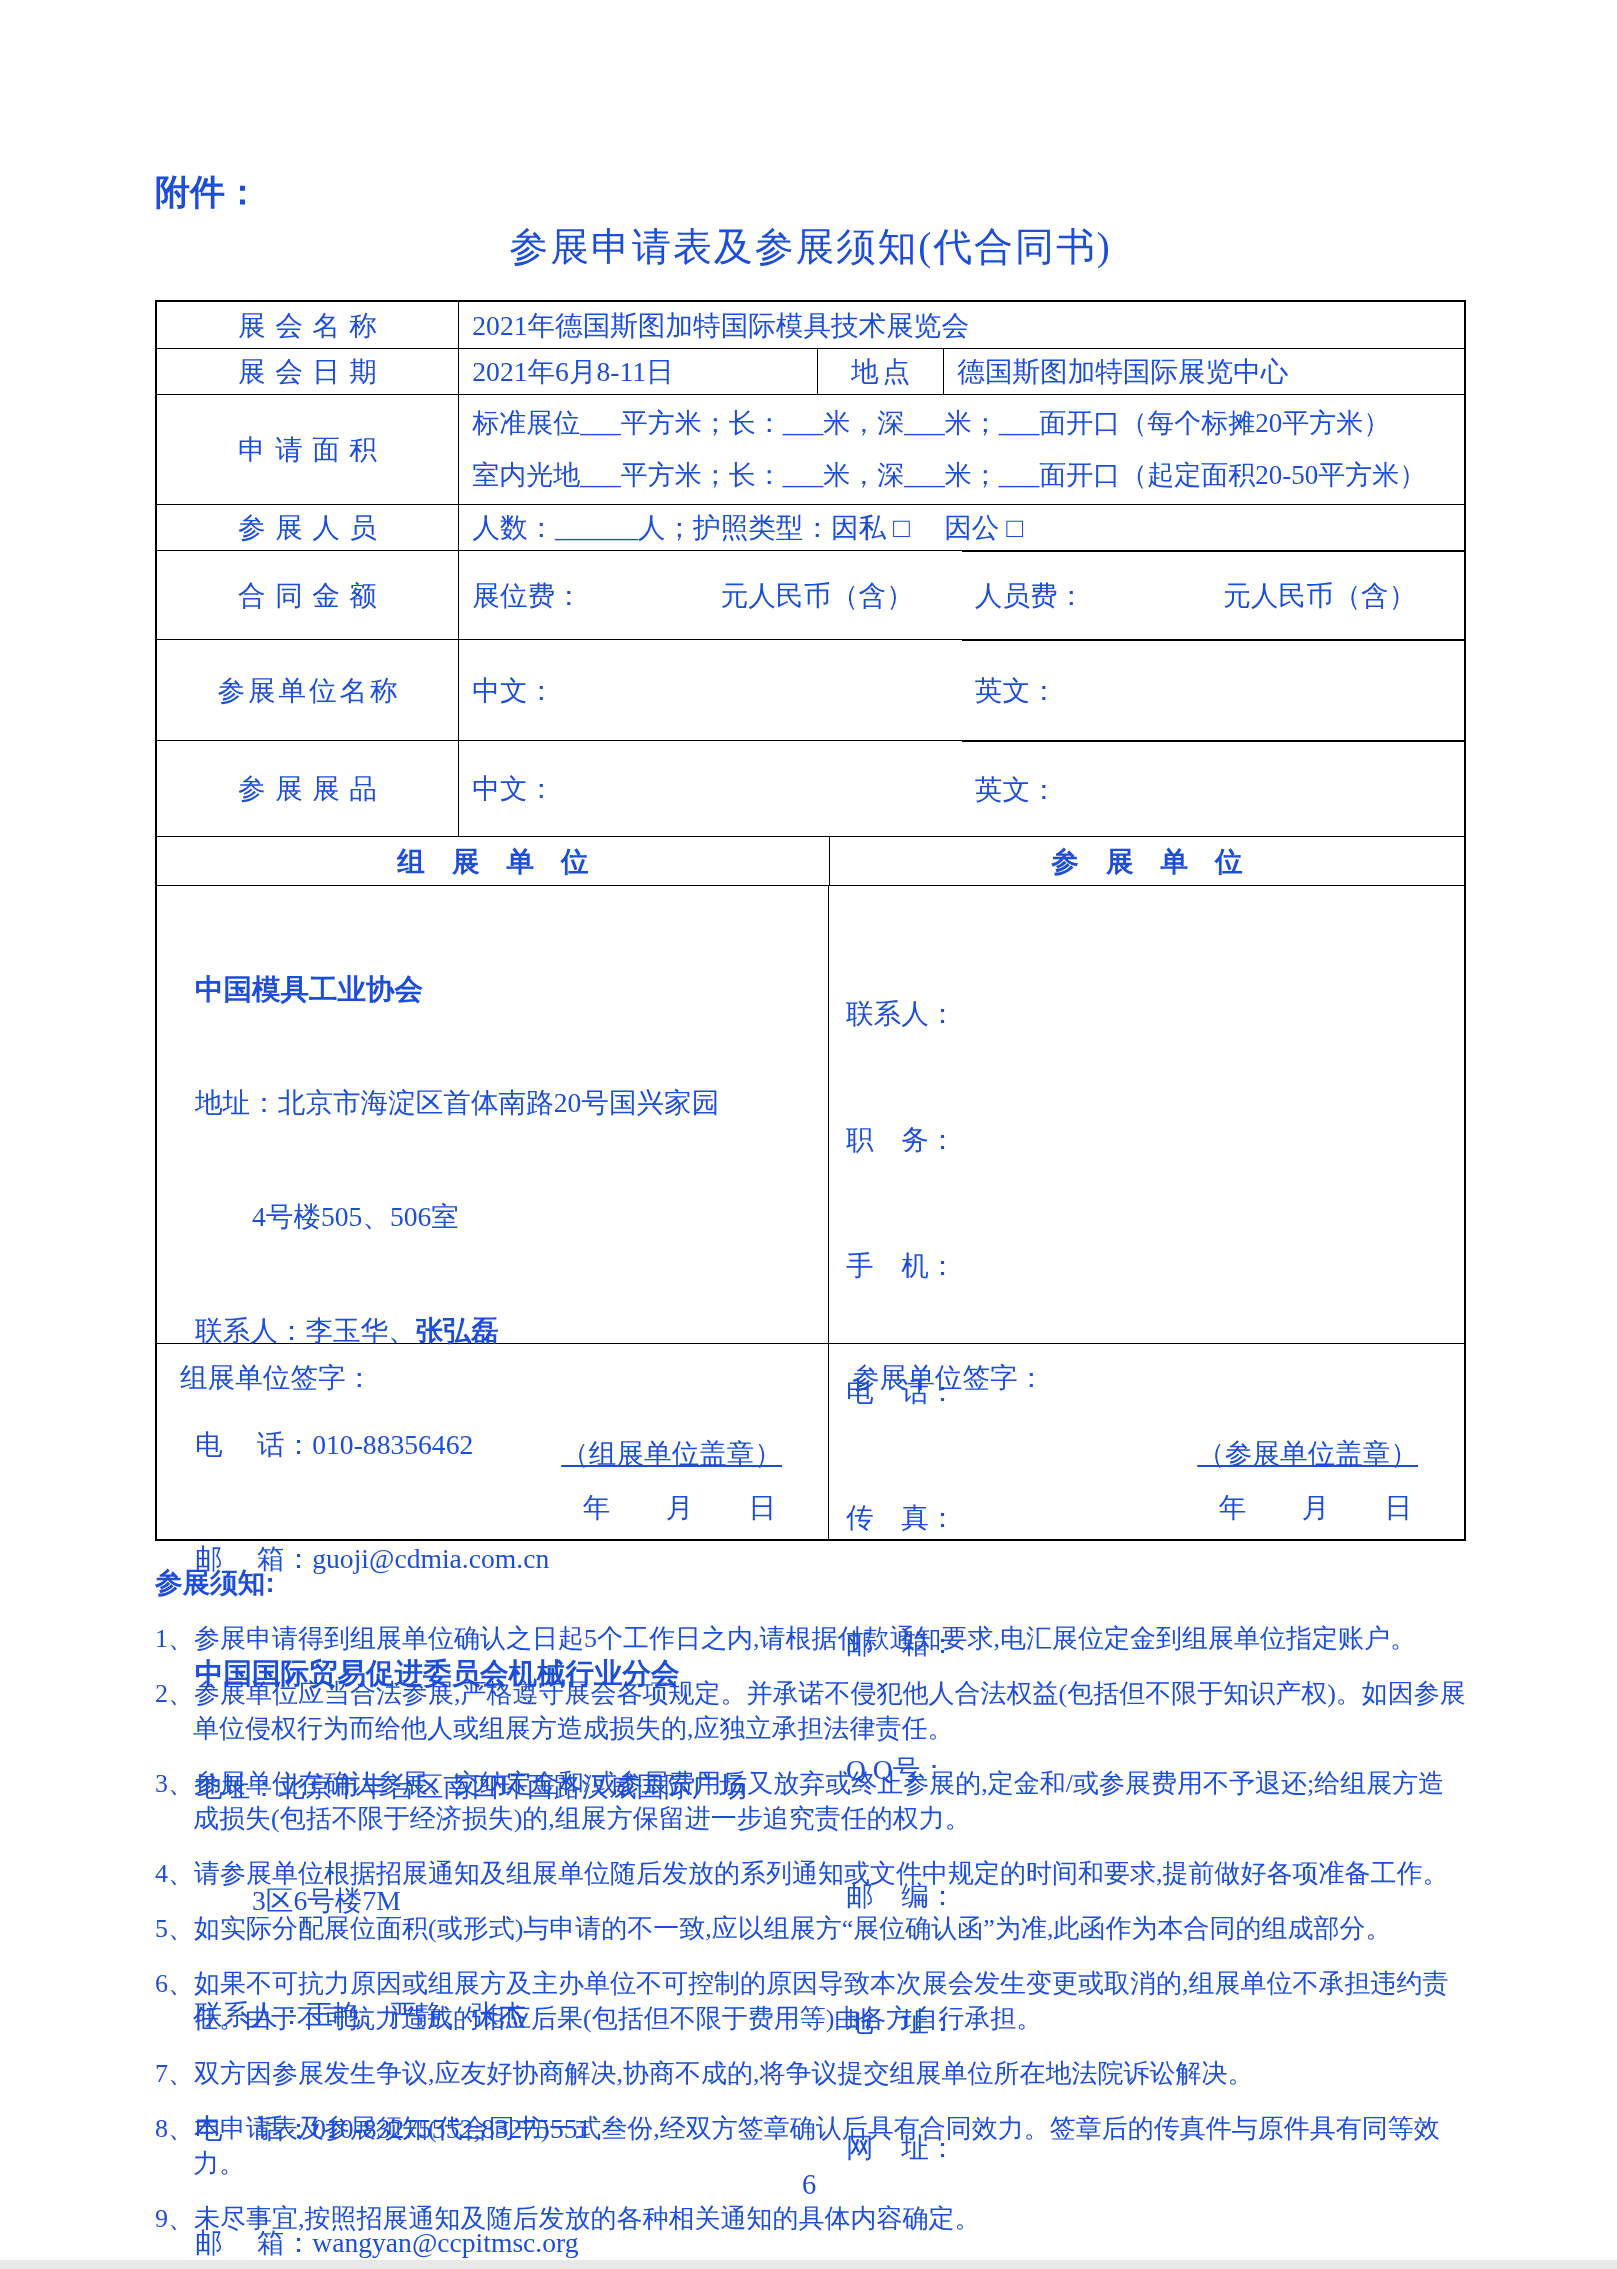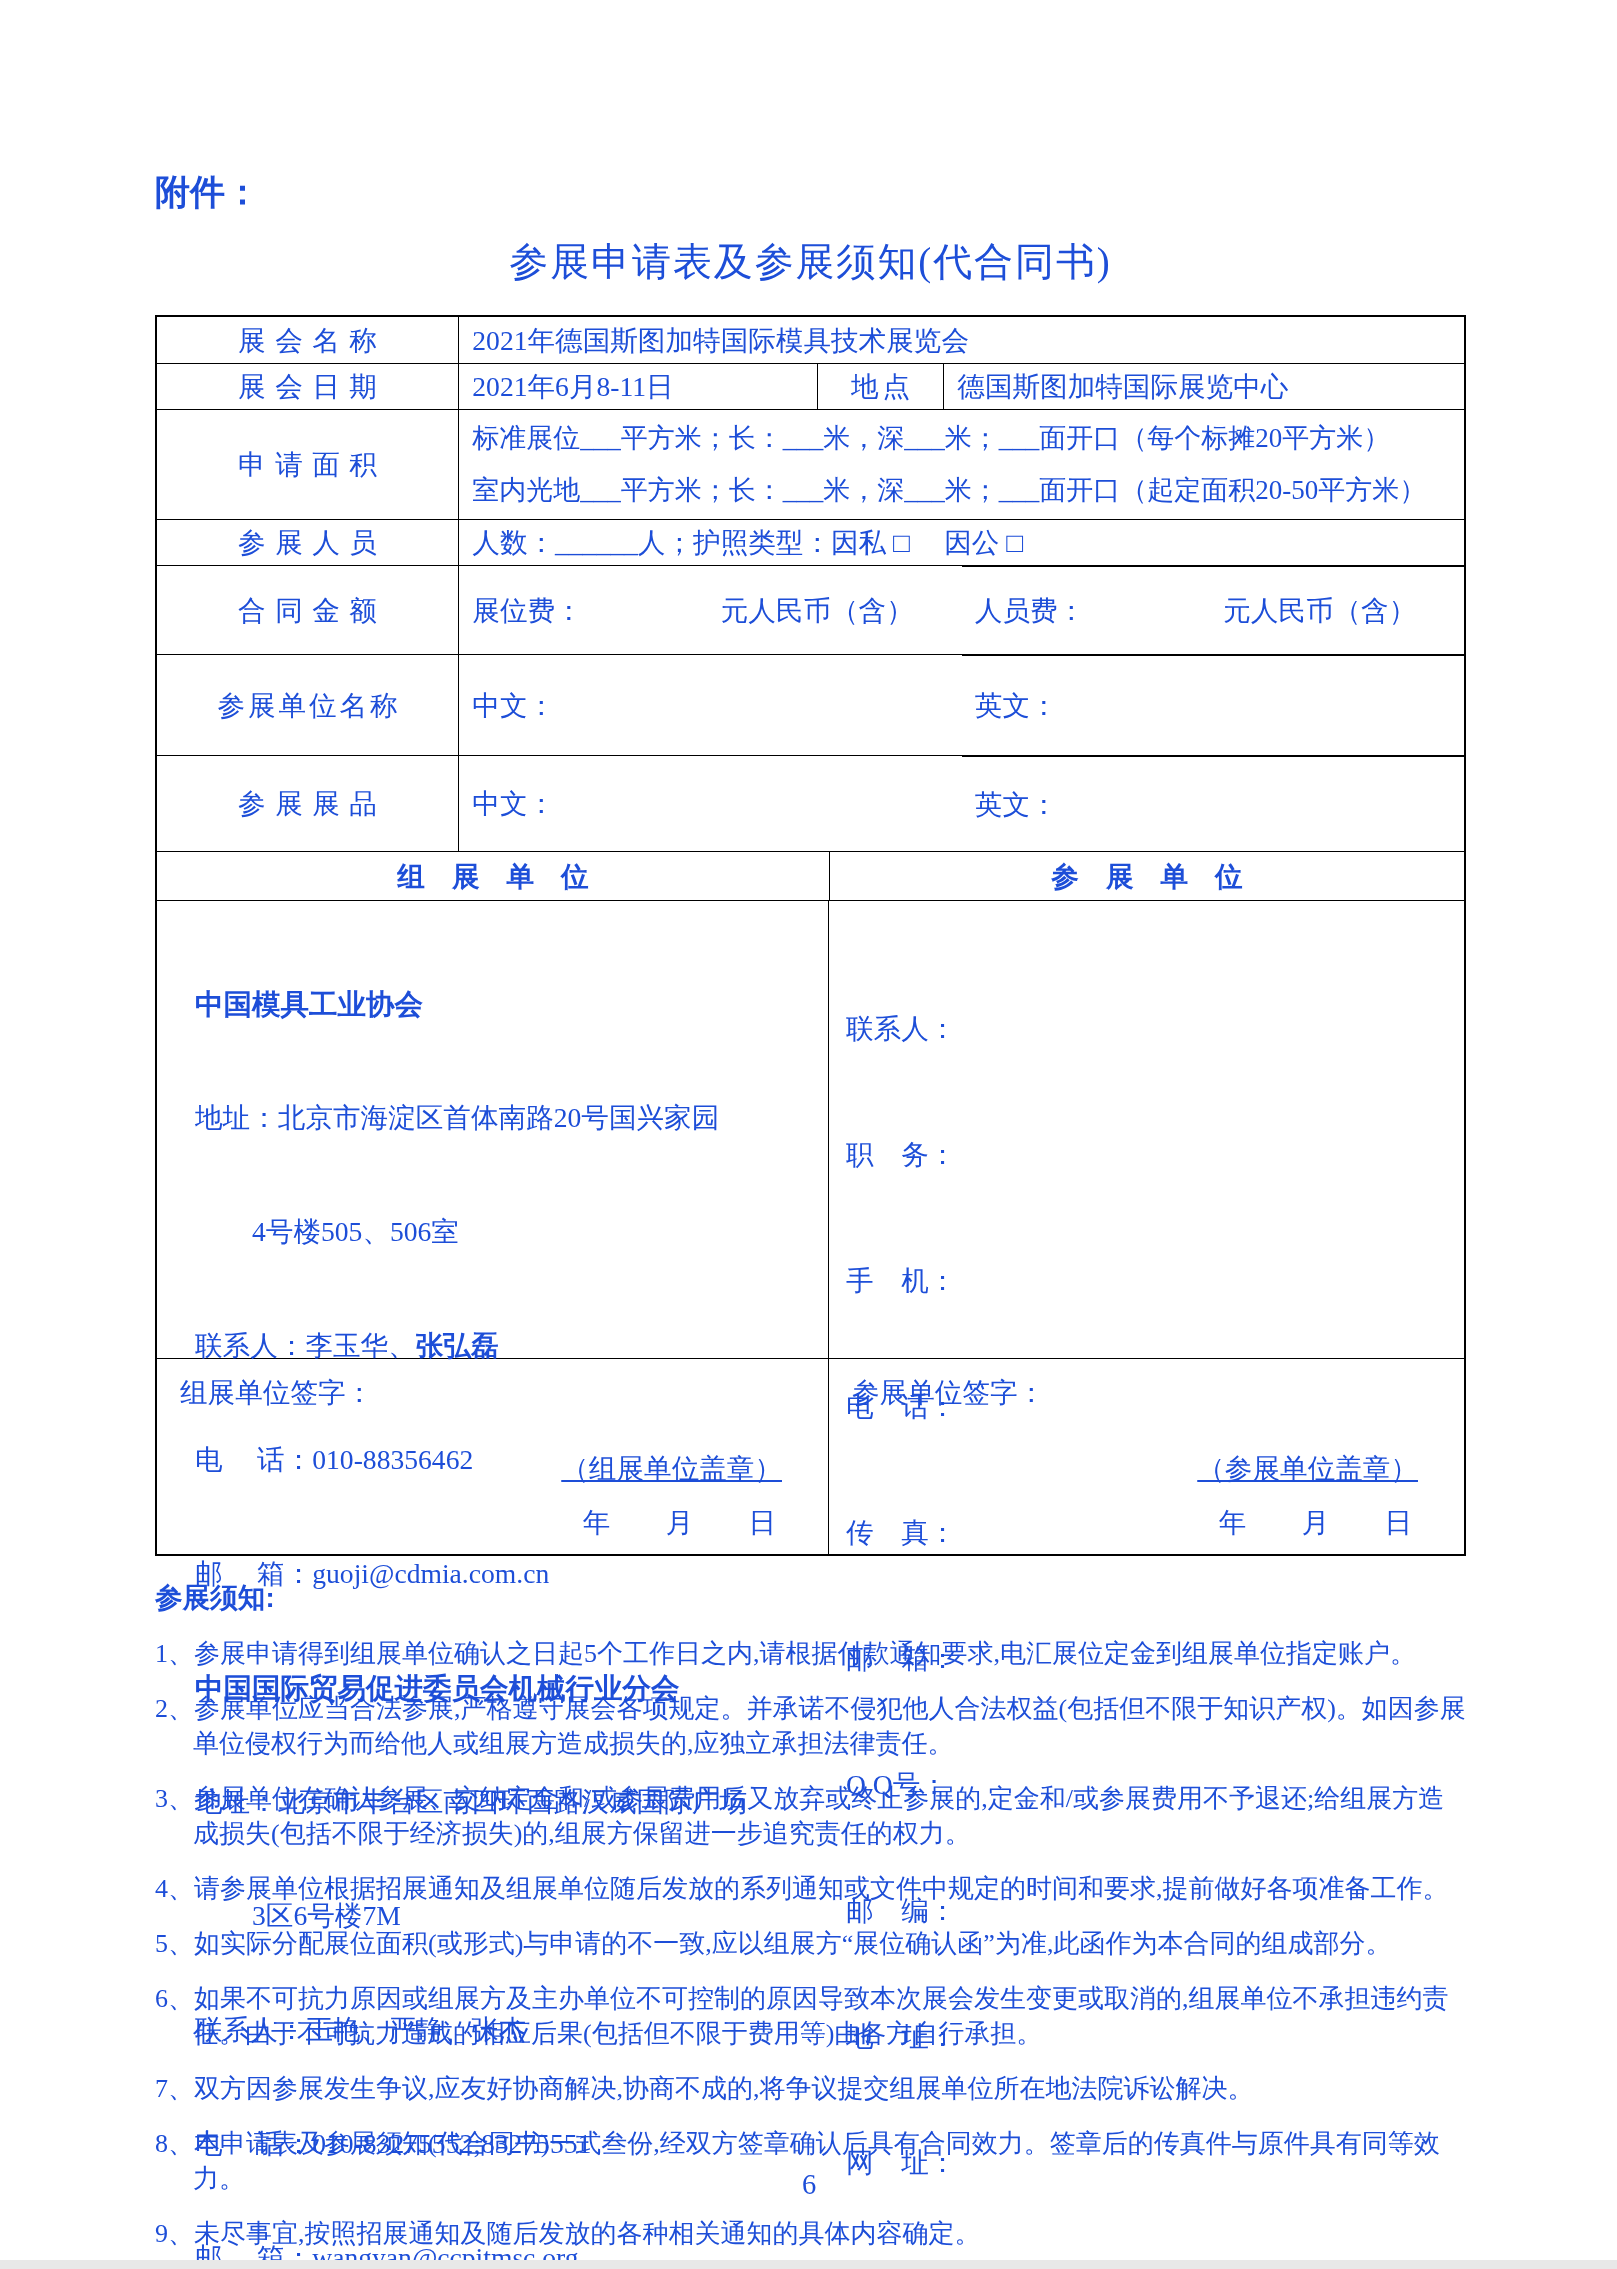--- a/index.html
+++ b/index.html
@@ -6,21 +6,21 @@
   .page {
     width:1618px; height:2260px; background:#ffffff; color:#1d4ed8;
     font-family:"Liberation Serif","DejaVu Serif",serif;
     position:relative; box-sizing:border-box;
     padding:169px 152px 0 155px; overflow:hidden;
   }
   .attachment {
     font-family:"Liberation Sans","DejaVu Sans",sans-serif;
     font-weight:bold; font-size:35px;
   }
-  .title { text-align:center; font-size:39px; letter-spacing:1.9px; margin-top:19px; }
+  .title { text-align:center; font-size:39px; letter-spacing:1.9px; margin-top:4px; }
 
   .form { border:2.9px solid #000; margin-top:26px; font-size:27.6px; }
   .row { display:flex; }
   .row + .row { border-top:1.9px solid #000; }
   .cell { box-sizing:border-box; }
   .lab {
     width:302px; display:flex; align-items:center; justify-content:center;
     border-right:1.9px solid #000; letter-spacing:9.5px; text-indent:9.5px;
   }
   .lab.tight { letter-spacing:2.9px; text-indent:2.9px; }

